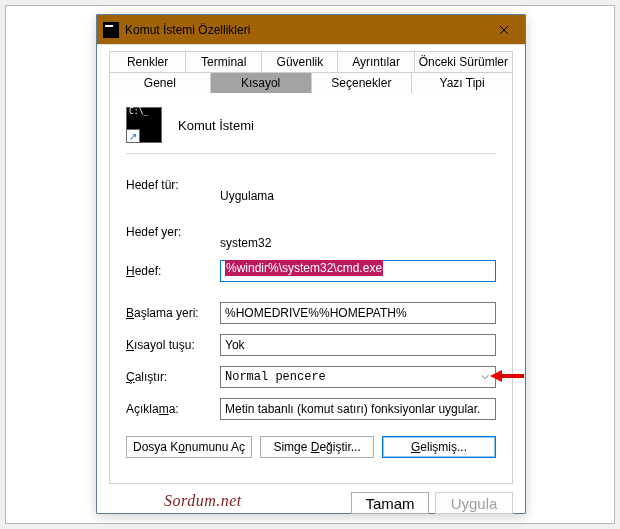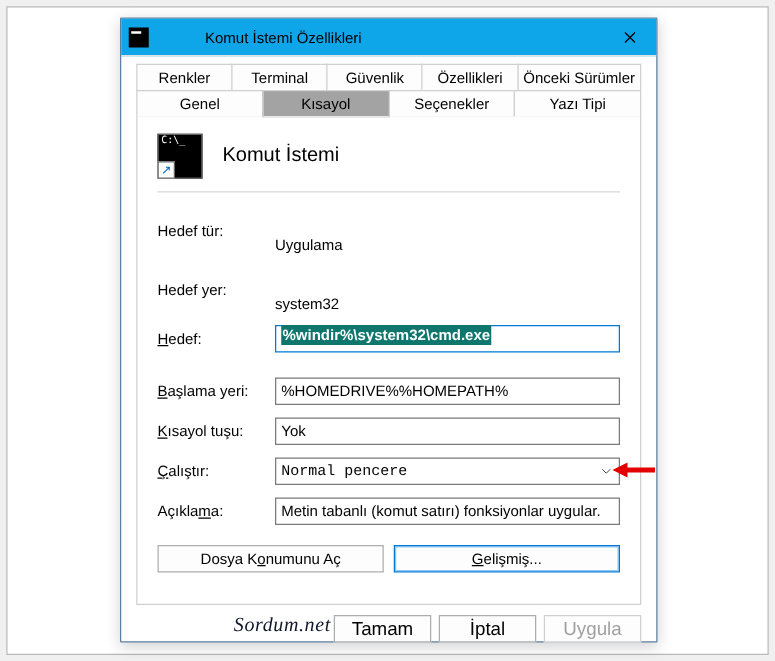--- a/index.html
+++ b/index.html
@@ -28,26 +28,25 @@
     height: 500px;
     border: 1px solid #5a7ea0;
     background: #ffffff;
     box-shadow: 0 3px 12px rgba(0,0,0,0.18);
     border-radius: 1px;
     display: flex;
     flex-direction: column;
   }
   .titlebar {
     height: 30px;
-    background: #0ea5e9;
+    background: #a16207;
     display: flex;
     align-items: center;
     padding: 0 0 0 6px;
     border-bottom: 1px solid #e0e0e0;
-    gap: 39px;
   }
   .titlebar-icon {
     width: 16px; height: 16px;
     background: #000;
     margin-right: 6px;
     position: relative;
   }
   .titlebar-icon::after {
     content: "";
     position: absolute;
@@ -157,24 +156,23 @@
   .form-input {
     flex: 1;
     height: 22px;
     border: 1px solid #7a7a7a;
     font-size: 12px;
     padding: 0 4px;
     font-family: inherit;
     background: #fff;
   }
   .target-sel {
-    background: #0f766e;
+    background: #be185d;
     color: #fff;
     padding: 1px 1px;
-    font-weight: bold;
   }
   .form-select {
     flex: 1;
     height: 22px;
     border: 1px solid #7a7a7a;
     font-size: 12px;
     padding: 0 18px 0 4px;
     display: flex;
     align-items: center;
     position: relative;
@@ -231,26 +229,26 @@
   .arrow-annotation {
     position: absolute;
     left: 484px;
     top: 362px;
     width: 34px;
     height: 16px;
     pointer-events: none;
   }
   .watermark {
     position: absolute;
-    left: 181px;
+    left: 158px;
     bottom: 13px;
     font-size: 16px;
     font-style: italic;
     font-family: Georgia, serif;
-    color: #0f172a;
+    color: #7f1d1d;
     letter-spacing: 0.5px;
   }
   u { text-decoration: underline; }
 </style>
 </head>
 <body>
 
 <div class="outer-frame">
 
   <div class="dialog">
@@ -263,37 +261,37 @@
             <path d="M1 1 L9 9 M9 1 L1 9" stroke="#000" stroke-width="1" fill="none"></path>
           </svg>
       </div>
     </div>
 
     <div class="tabs-area">
       <div class="tab-row">
         <div class="tab inactive">Renkler</div>
         <div class="tab inactive">Terminal</div>
         <div class="tab inactive">Güvenlik</div>
-        <div class="tab inactive">Özellikleri</div>
+        <div class="tab inactive">Ayrıntılar</div>
         <div class="tab inactive">Önceki Sürümler</div>
       </div>
       <div class="tab-row">
         <div class="tab inactive">Genel</div>
         <div class="tab active">Kısayol</div>
         <div class="tab inactive">Seçenekler</div>
         <div class="tab inactive">Yazı Tipi</div>
       </div>
 
       <div class="tab-content-border">
 
         <div class="shortcut-header">
           <div class="shortcut-icon">
             <div class="shortcut-arrow">↗</div>
           </div>
-          <div style="font-size:16px;">Komut İstemi</div>
+          <div style="font-size:13px;">Komut İstemi</div>
         </div>
 
         <hr class="divider">
 
         <div class="form-row">
           <div class="form-label">Hedef tür:</div>
           <div class="form-value-static">Uygulama</div>
         </div>
 
         <div class="form-row">
@@ -332,31 +330,33 @@
 
         <div class="form-row">
           <div class="form-label">Açıkla<u>m</u>a:</div>
           <input class="form-input" value="Metin tabanlı (komut satırı) fonksiyonlar uygular." style="">
         </div>
 
         <div class="button-row">
           <div class="btn">
               <span>Dosya K<u>o</u>numunu Aç</span>
             </div>
+          <div class="btn">
+              <span>Simge <u>D</u>eğiştir...</span>
+            </div>
           <div class="btn highlighted">
               <span><u>G</u>elişmiş...</span>
             </div>
         </div>
 
       </div>
     </div>
 
     <div class="bottom-buttons">
       <div class="bottom-btn">Tamam</div>
-      <div class="bottom-btn">İptal</div>
       <div class="bottom-btn disabled">Uygula</div>
     </div>
 
   </div>
 
   <div class="arrow-annotation">
     <svg viewBox="0 0 34 16" width="34" height="16">
       <line x1="34" y1="8" x2="6" y2="8" stroke="#e30000" stroke-width="4"></line>
       <polygon points="0,8 12,2 12,14" fill="#e30000"></polygon>
     </svg>

